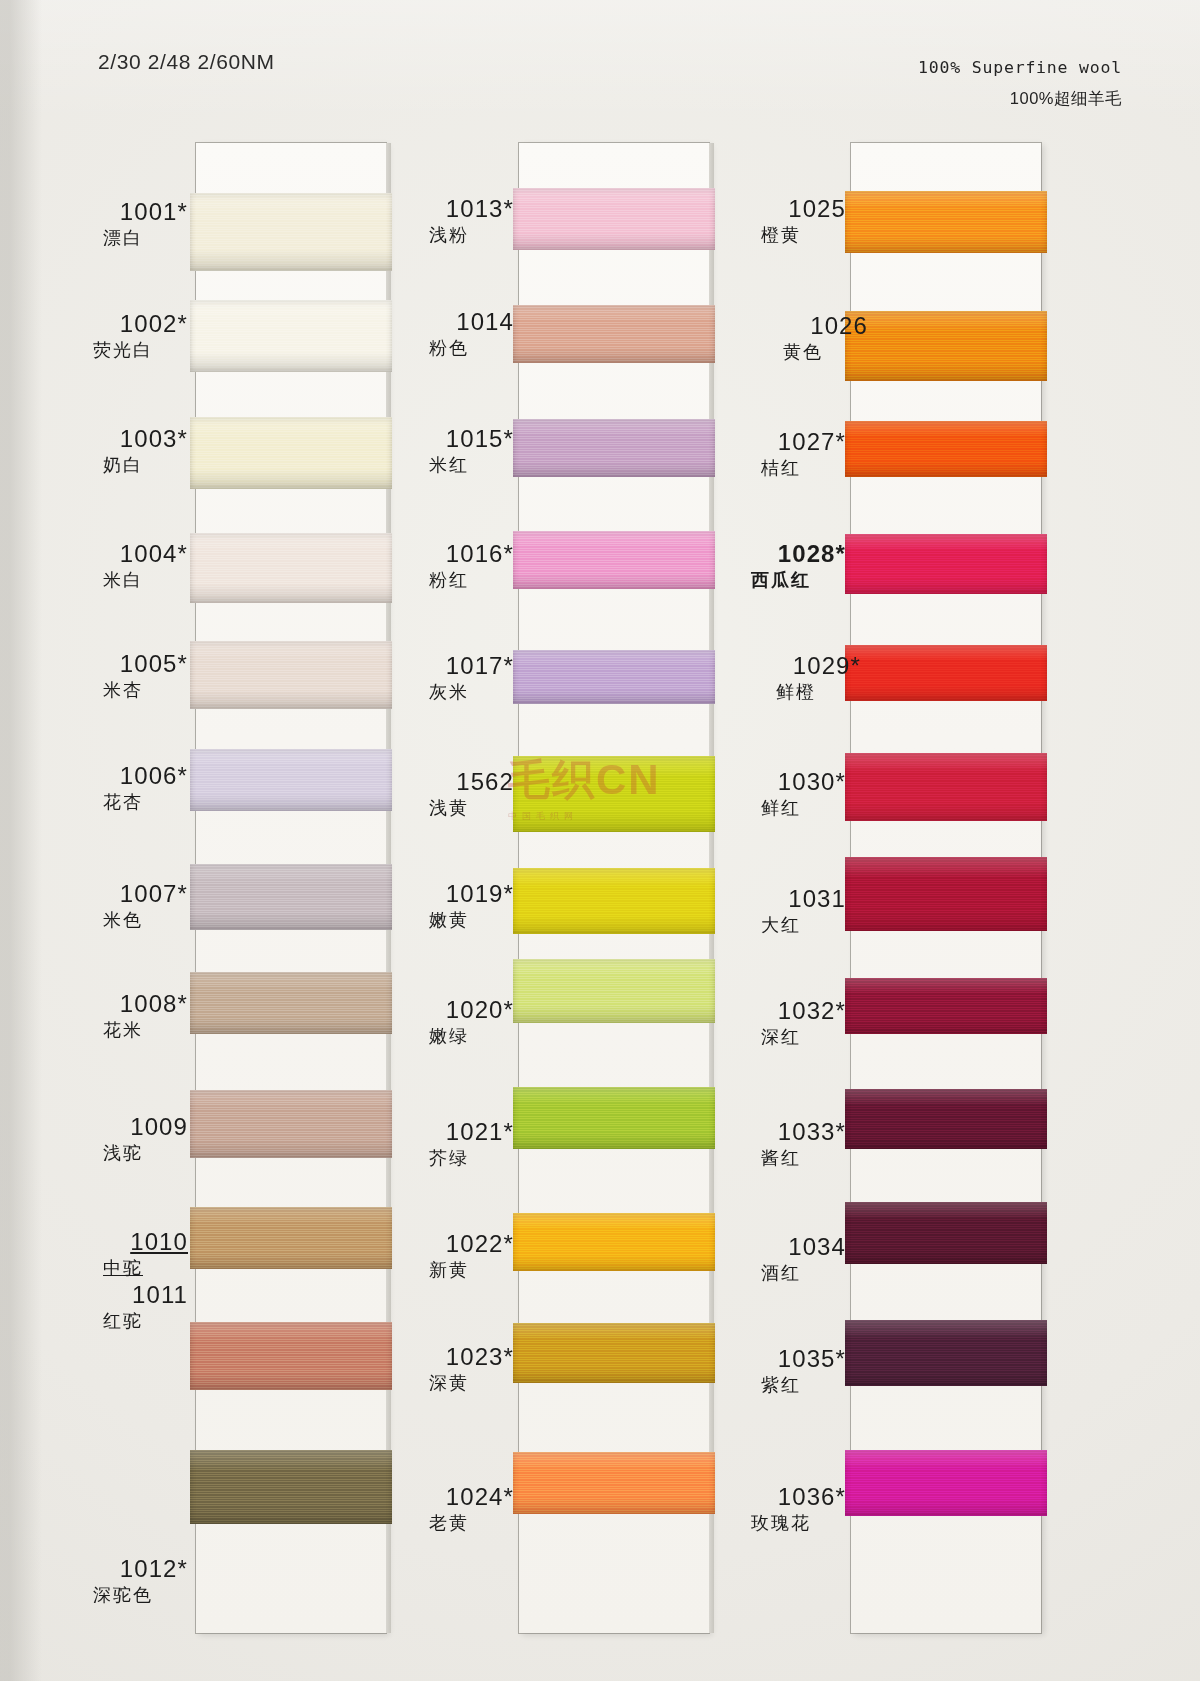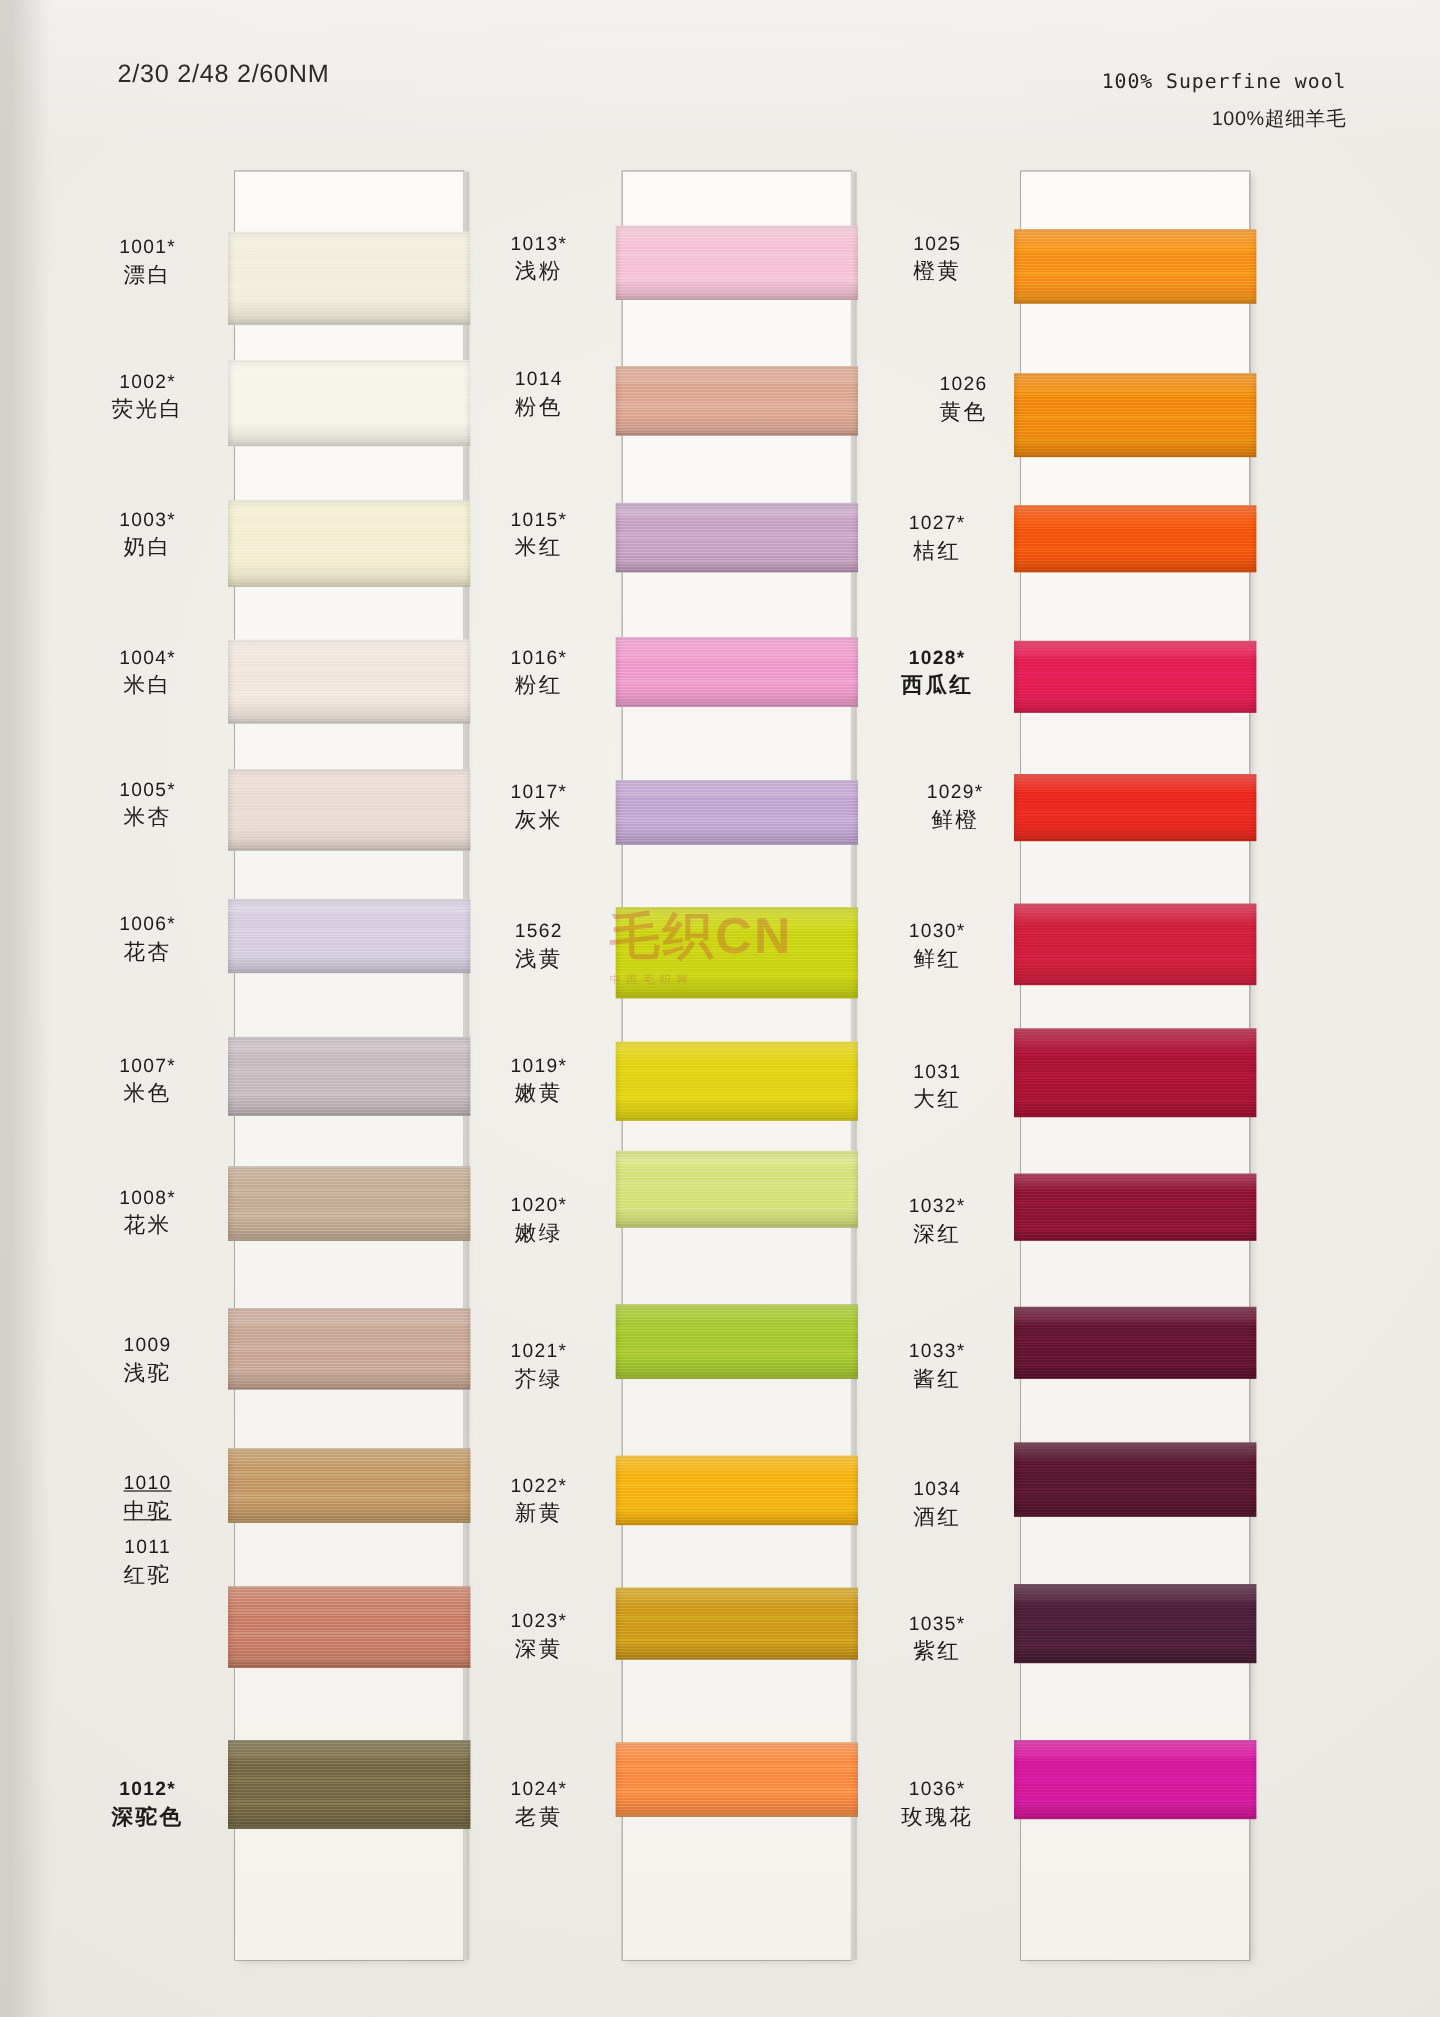--- a/index.html
+++ b/index.html
@@ -69,22 +69,23 @@
     mix-blend-mode:overlay;
   }
   .swatch:after{
     content:"";position:absolute;inset:0;
     background:linear-gradient(180deg, rgba(255,255,255,.22), rgba(0,0,0,0) 28%,
                rgba(0,0,0,0) 72%, rgba(0,0,0,.12));
   }
 
   .lbl{position:absolute;text-align:center;line-height:1.18;color:#1c1c1c;}
   .lbl .code{
-    font-size:16px;letter-spacing:1.1px;
-    font-family:"Liberation Sans","DejaVu Sans",sans-serif;
+    font-size:24px;letter-spacing:1.1px;
+    font-family:"Liberation Sans","DejaVu Sans",sans-serif;
+    text-align:right;
   }
   .lbl .name{
     font-size:18px;letter-spacing:2px;margin-top:2px;
     font-family:"Liberation Sans","DejaVu Sans",sans-serif;
   }
   .lbl.c1{left:58px;width:130px;}
   .lbl.c2{left:384px;width:130px;}
   .lbl.c3{left:716px;width:130px;}
 
   
@@ -199,21 +200,21 @@
       <div class="name">浅驼</div>
     </div>
     <div class="lbl c1" style="top: 1228px; text-decoration: underline;">
       <div class="code">1010</div>
       <div class="name">中驼</div>
     </div>
     <div class="lbl c1" style="top: 1281px;">
       <div class="code">1011</div>
       <div class="name">红驼</div>
     </div>
-    <div class="lbl c1" style="top: 1483px; font-weight: bold;">
+    <div class="lbl c1" style="top: 1555px;">
       <div class="code">1012*</div>
       <div class="name">深驼色</div>
     </div>
     <div class="lbl c2" style="top: 195px;">
       <div class="code">1013*</div>
       <div class="name">浅粉</div>
     </div>
     <div class="lbl c2" style="top: 308px;">
       <div class="code">1014</div>
       <div class="name">粉色</div>

